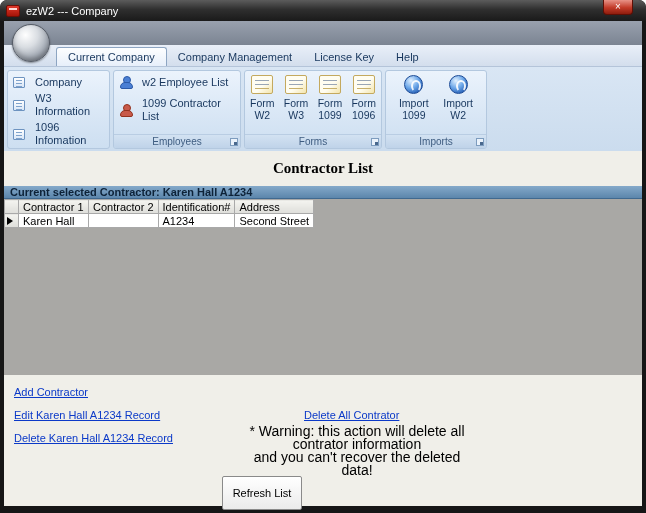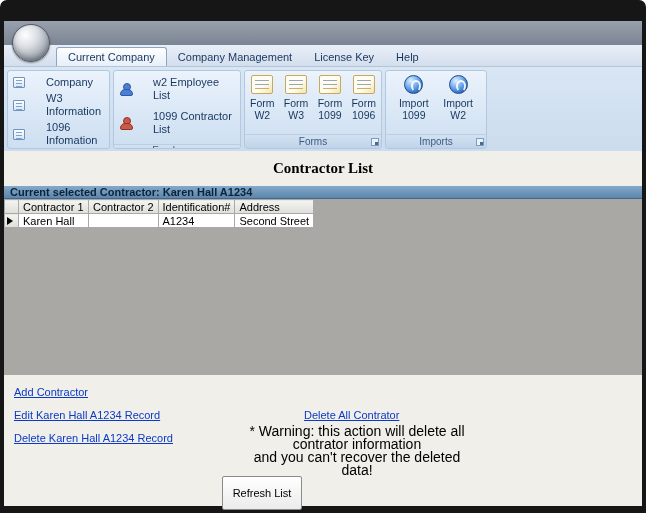--- a/index.html
+++ b/index.html
@@ -41,21 +41,21 @@
   .rgroup { display:flex; flex-direction:column; border:1px solid #b3c8df; border-radius:3px;
     background:linear-gradient(#ebf3fc,#d8e6f5 60%,#cddff1); overflow:hidden; }
   .rg-items { flex:1; }
   .rg-items.vlist { display:flex; flex-direction:column; padding:5px 5px 0; }
   .rg-items.hlist { display:flex; justify-content:space-evenly; align-items:flex-start; padding-top:4px; }
   .rg-label { height:14px; font-size:10px; color:#3e5c80; display:flex; align-items:center; justify-content:center;
     background:linear-gradient(#d3e2f2,#bfd3e9); border-top:1px solid #b9cde3; position:relative; }
   .launcher { position:absolute; right:2px; top:2.5px; width:8px; height:8px; border:1px solid #7d9cbe; background:#eaf2fb; cursor:pointer; }
   .launcher::after { content:""; position:absolute; right:0; bottom:0; width:3px; height:3px; background:#49688d; }
 
-  .small-item { display:flex; align-items:center; gap:21px; font-size:11px; color:#17365d; cursor:pointer; line-height:13px; }
+  .small-item { display:flex; align-items:center; gap:10px; font-size:11px; color:#17365d; cursor:pointer; line-height:13px; }
   .g1 .small-item { margin-bottom:3px; }
   .g2 .small-item { margin-bottom:8px; }
 
   .sheet-icon { width:12px; height:11px; flex:0 0 auto;
     background:linear-gradient(#ffffff,#d8e6f7); border:1px solid #6d93c0; border-radius:1px; position:relative; }
   .sheet-icon::after { content:""; position:absolute; left:2px; right:2px; top:2px; height:1px; background:#7fa3cc;
     box-shadow:0 3px 0 #7fa3cc, 0 6px 0 #7fa3cc; }
 
   .person-icon { position:relative; width:13px; height:13px; flex:0 0 auto; }
   .person-icon::before { content:""; position:absolute; top:0; left:3.5px; width:6px; height:6px; border-radius:50%; background:#4a7fd4; border:1px solid #2c5aa8; }
@@ -102,20 +102,25 @@
   .warning { position:absolute; left:234px; top:50px; width:238px; text-align:center; font-size:14px; color:#000; line-height:13px; }
   .refresh-btn { position:absolute; left:218px; top:101px; width:80px; height:34px;
     background:linear-gradient(#ffffff,#ebebeb); border:1px solid #8a8a8a; border-radius:2px;
     font-size:11px; font-family:inherit; cursor:pointer; }
 </style>
 </head>
 <body>
 
 <div class="window">
 
+  <div class="titlebar">
+    <span class="app-icon"></span>
+    <span class="title-text">ezW2 --- Company</span>
+    <span class="close-btn"></span>
+  </div>
 
   <div class="client">
     <div class="orb"></div>
 
     <div class="chrome-band"></div>
 
     <div class="tabstrip">
       <span class="tab active">Current Company</span>
       <span class="tab">Company Management</span>
       <span class="tab">License Key</span>

